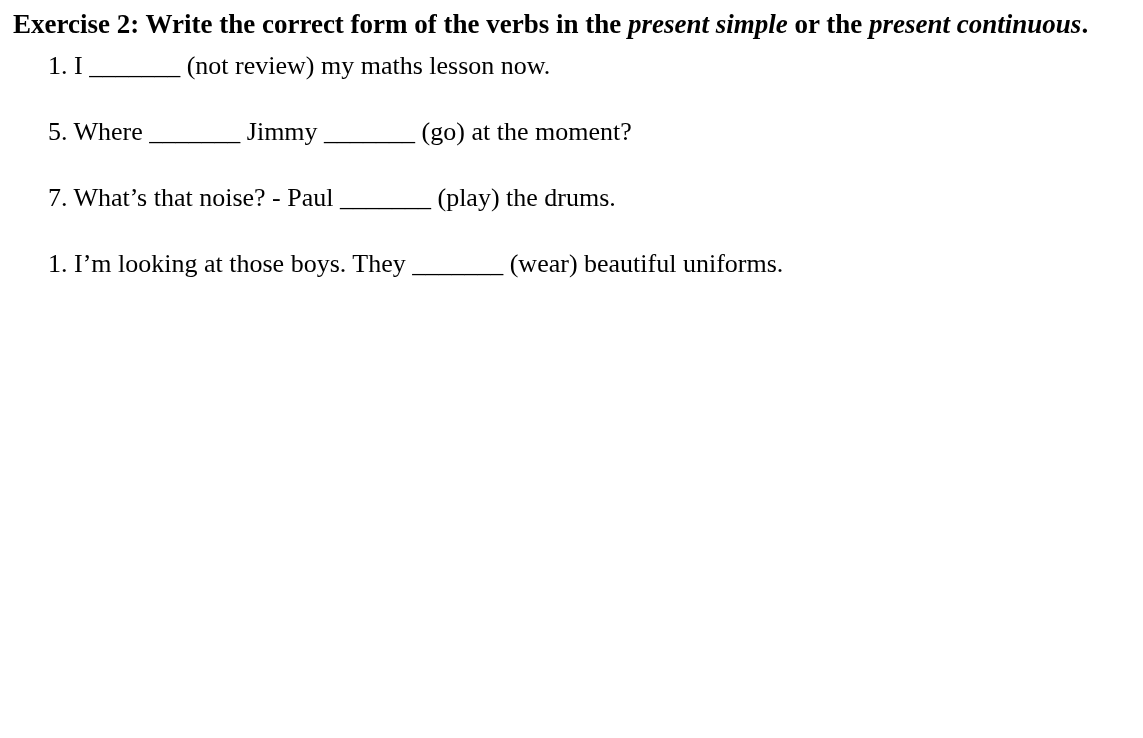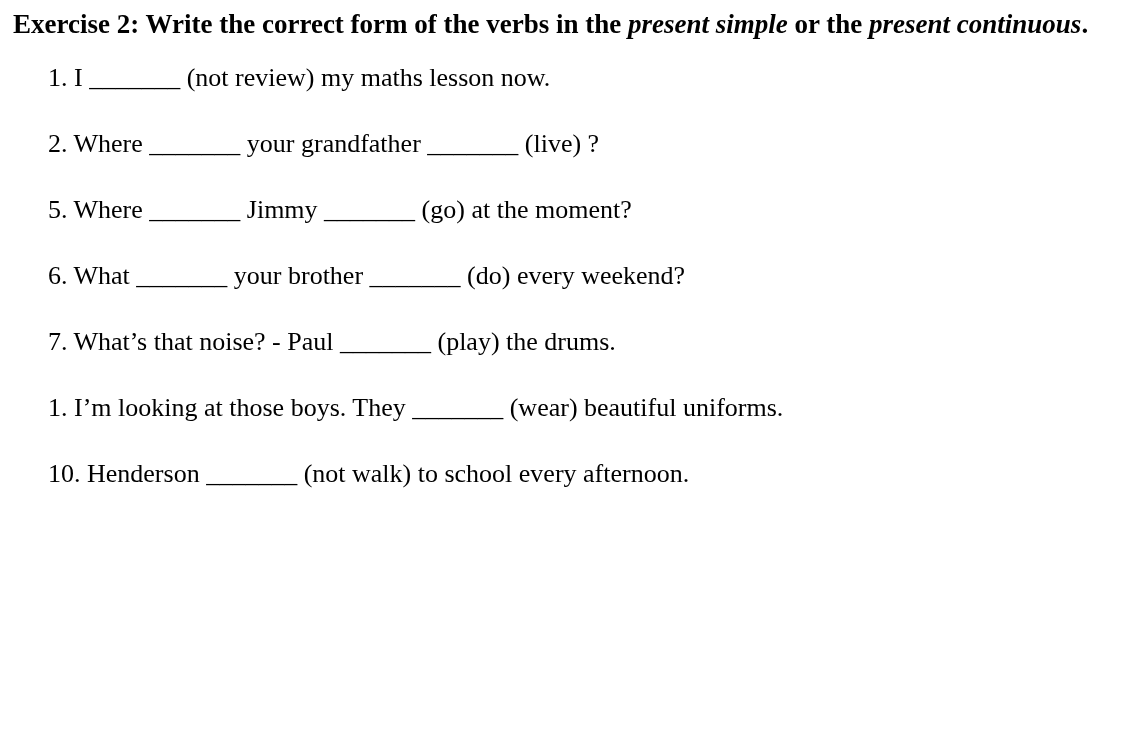--- a/index.html
+++ b/index.html
@@ -24,41 +24,38 @@
     font-size: 27px;
     font-weight: bold;
     line-height: 1.22;
     margin: 0;
     max-width: 1100px;
   }
   .title .italic {
     font-style: italic;
   }
   .items {
-    margin-top: 24px;
+    margin-top: 12px;
   }
   .item {
     font-size: 26px;
     line-height: 26px;
     margin: 0 0 40px 35px;
     white-space: nowrap;
   }
 </style>
 </head>
 <body>
 
 <div class="page">
 
   <p class="title">
     <span>Exercise 2: Write the correct form of the verbs in the </span><span class="italic">present simple</span><span> or the </span><span class="italic">present continuous</span><span>.</span>
   </p>
 
   <div class="items">
     <div class="item">1. I _______ (not review) my maths lesson now.</div>
-    <div class="item">2. Where _______ your grandfather _______ (live) ?</div>
     <div class="item">5. Where _______ Jimmy _______ (go) at the moment?</div>
-    <div class="item">6. What _______ your brother _______ (do) every weekend?</div>
     <div class="item">7. What’s that noise? - Paul _______ (play) the drums.</div>
     <div class="item">1. I’m looking at those boys. They _______ (wear) beautiful uniforms.</div>
-    <div class="item">10. Henderson _______ (not walk) to school every afternoon.</div>
   </div>
 
 </div>
 
 </body></html>

